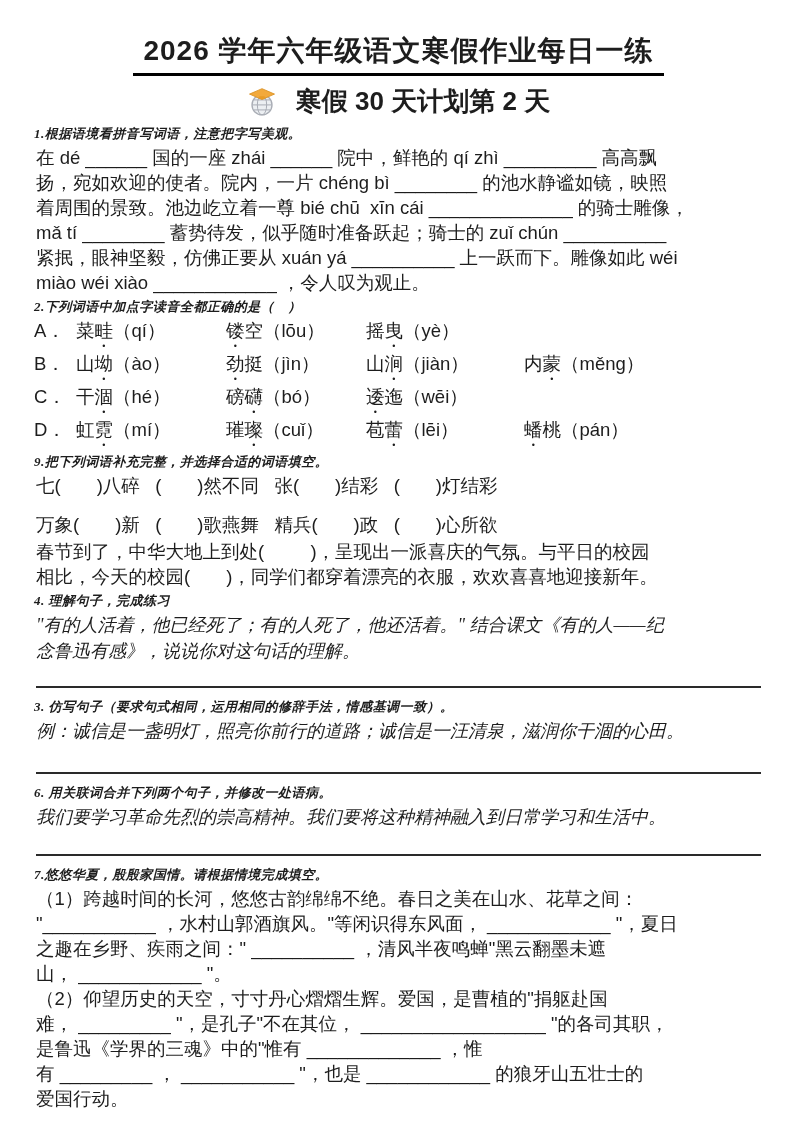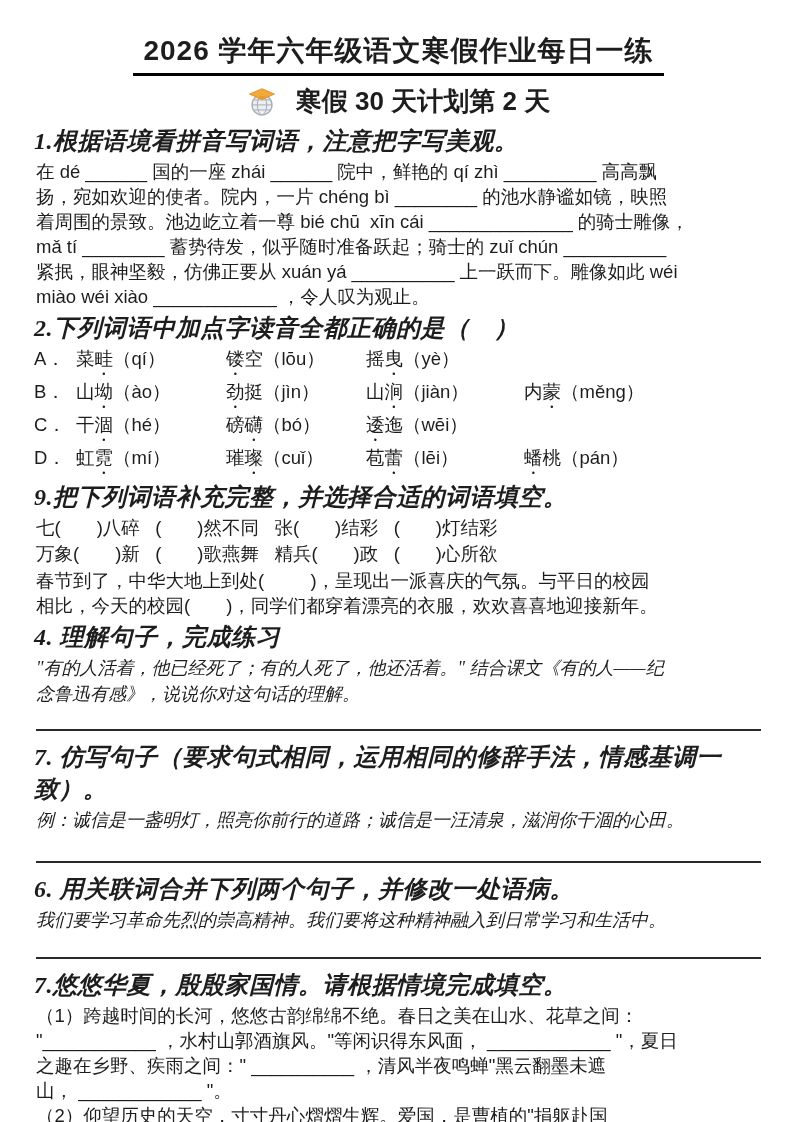--- a/index.html
+++ b/index.html
@@ -18,21 +18,21 @@
     font-family:"Liberation Sans",sans-serif;
   }
   .subtitle{
     display:flex;align-items:center;justify-content:center;gap:19px;
     font-size:26px;font-weight:bold;margin-bottom:6px;
   }
   .subtitle .icon{display:inline-flex;width:30px;height:30px;}
 
   
   .q-heading{
-    font-size:24px;font-weight:bold;font-style:italic;
+    font-size:13px;font-weight:bold;font-style:italic;
     font-family:"Liberation Serif",serif;
     margin:3px 0 2px 0;letter-spacing:0.5px;
   }
   .q-body{font-size:18.5px;line-height:25px;}
   .hei{font-family:"Liberation Sans",sans-serif;}
   .kai{font-family:"Liberation Serif",serif;font-style:italic;font-size:18px;line-height:26px;}
   .indent{padding-left:2px;}
 
   
   .options{margin:1px 0 2px 0;}
@@ -113,34 +113,34 @@
           <span class="opt-item"><span>璀</span><span class="dt">璨</span><span class="py">（cuǐ）</span></span>
           <span class="opt-item"><span>苞</span><span class="dt">蕾</span><span class="py">（lēi）</span></span>
           <span class="opt-item"><span class="dt">蟠</span><span>桃</span><span class="py">（pán）</span></span>
         </div>
       </div>
   </div>
 
   <div>
     <div class="q-heading">9.把下列词语补充完整，并选择合适的词语填空。</div>
     <div class="q-body hei prewrap indent">七(       )八碎   (       )然不同   张(       )结彩   (       )灯结彩</div>
-    <div class="q-body hei prewrap indent" style="line-height:28px;">万象(       )新   (       )歌燕舞   精兵(       )政   (       )心所欲</div>
+    <div class="q-body hei prewrap indent" style="line-height:28px;margin-top:13px;">万象(       )新   (       )歌燕舞   精兵(       )政   (       )心所欲</div>
     <div class="q-body hei prewrap indent">春节到了，中华大地上到处(         )，呈现出一派喜庆的气氛。与平日的校园
 相比，今天的校园(       )，同学们都穿着漂亮的衣服，欢欢喜喜地迎接新年。</div>
   </div>
 
   <div>
     <div class="q-heading">4. 理解句子，完成练习</div>
     <div class="q-body kai prewrap indent">"有的人活着，他已经死了；有的人死了，他还活着。" 结合课文《有的人——纪
 念鲁迅有感》，说说你对这句话的理解。</div>
     <div class="rule rule-q4"></div>
   </div>
 
   <div>
-    <div class="q-heading">7. 仿写句子（要求句式相同，运用相同的修辞手法，情感基调一致）。</div>
+    <div class="q-heading">3. 仿写句子（要求句式相同，运用相同的修辞手法，情感基调一致）。</div>
     <div class="q-body kai prewrap indent">例：诚信是一盏明灯，照亮你前行的道路；诚信是一汪清泉，滋润你干涸的心田。</div>
     <div class="rule rule-q5"></div>
   </div>
 
   <div>
     <div class="q-heading">6. 用关联词合并下列两个句子，并修改一处语病。</div>
     <div class="q-body kai prewrap indent">我们要学习革命先烈的崇高精神。我们要将这种精神融入到日常学习和生活中。</div>
     <div class="rule rule-q6"></div>
   </div>
 

